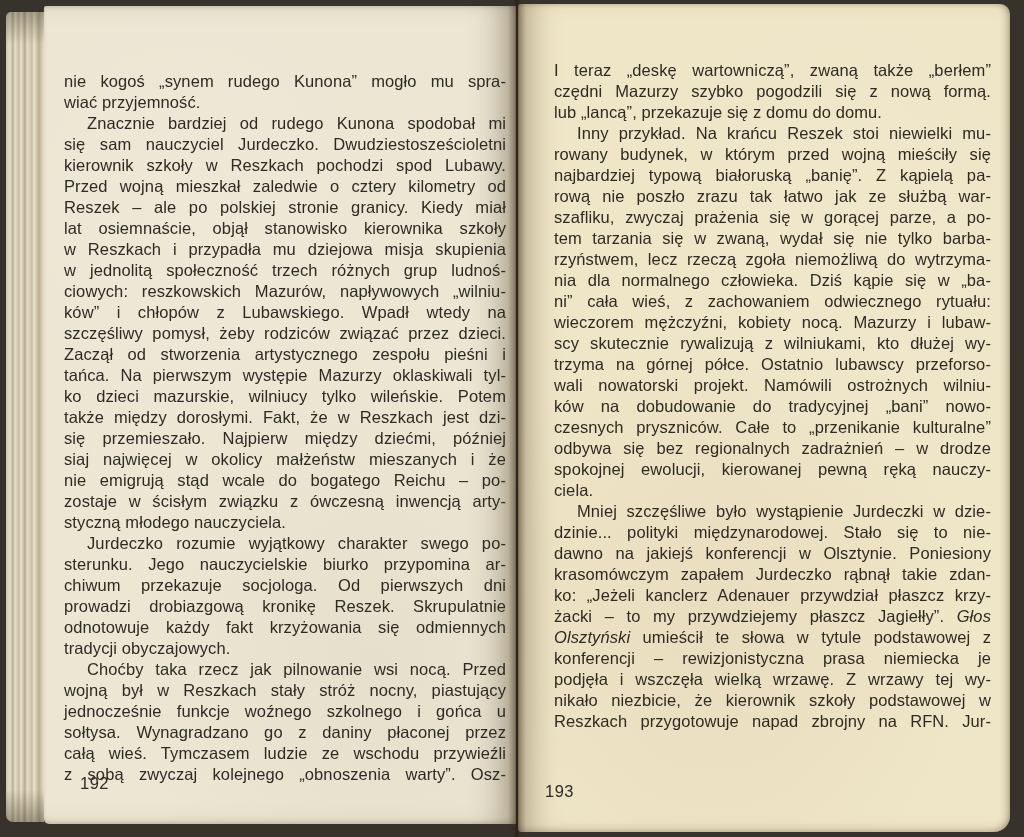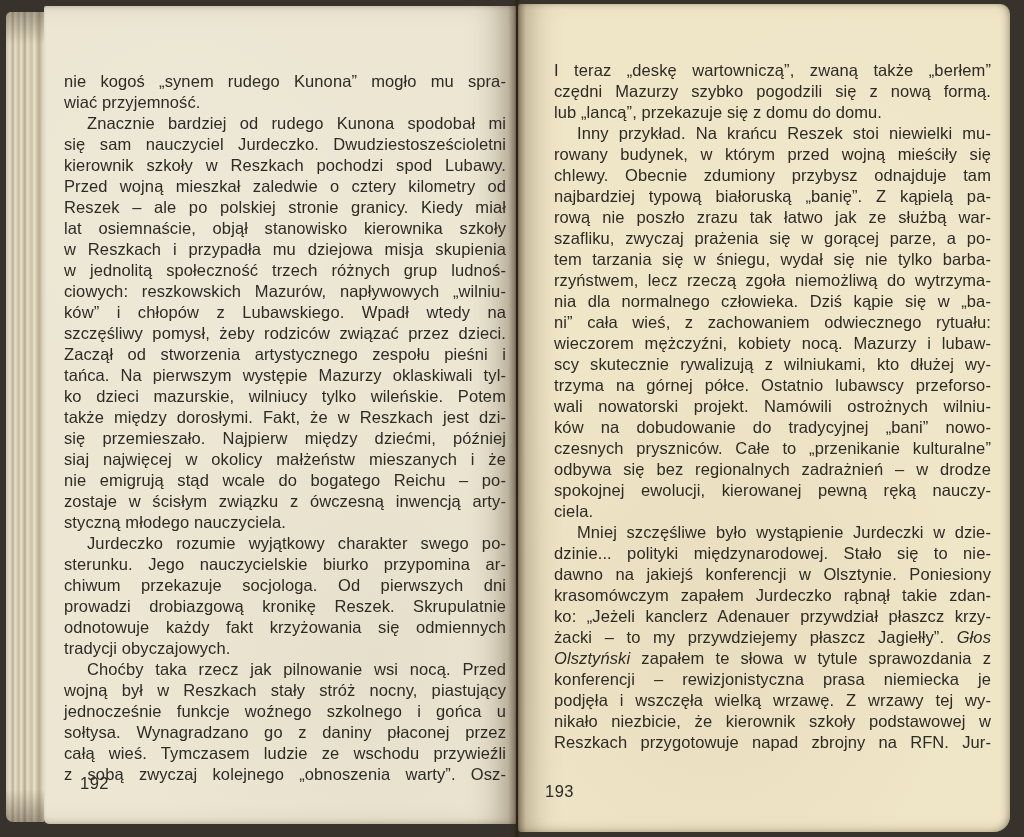--- a/index.html
+++ b/index.html
@@ -124,44 +124,43 @@
       <div class="line">sołtysa. Wynagradzano go z daniny płaconej przez</div>
       <div class="line">całą wieś. Tymczasem ludzie ze wschodu przywieźli</div>
       <div class="line">z sobą zwyczaj kolejnego „obnoszenia warty”. Osz-</div>
     </div>
   <div class="text-block text-right" id="right-lines">
       <div class="line">I teraz „deskę wartowniczą”, zwaną także „berłem”</div>
       <div class="line">czędni Mazurzy szybko pogodzili się z nową formą.</div>
       <div class="line nojust">lub „lancą”, przekazuje się z domu do domu.</div>
       <div class="line indent">Inny przykład. Na krańcu Reszek stoi niewielki mu-</div>
       <div class="line">rowany budynek, w którym przed wojną mieściły się</div>
-      <div class="line">chlewy. Obecnie zdumiony przybysz odnajduje tam</div>
       <div class="line">najbardziej typową białoruską „banię”. Z kąpielą pa-</div>
       <div class="line">rową nie poszło zrazu tak łatwo jak ze służbą war-</div>
       <div class="line">szafliku, zwyczaj prażenia się w gorącej parze, a po-</div>
-      <div class="line">tem tarzania się w śniegu, wydał się nie tylko barba-</div>
+      <div class="line">tem tarzania się w zwaną, wydał się nie tylko barba-</div>
       <div class="line">rzyństwem, lecz rzeczą zgoła niemożliwą do wytrzyma-</div>
       <div class="line">nia dla normalnego człowieka. Dziś kąpie się w „ba-</div>
       <div class="line">ni” cała wieś, z zachowaniem odwiecznego rytuału:</div>
       <div class="line">wieczorem mężczyźni, kobiety nocą. Mazurzy i lubaw-</div>
       <div class="line">scy skutecznie rywalizują z wilniukami, kto dłużej wy-</div>
       <div class="line">trzyma na górnej półce. Ostatnio lubawscy przeforso-</div>
       <div class="line">wali nowatorski projekt. Namówili ostrożnych wilniu-</div>
       <div class="line">ków na dobudowanie do tradycyjnej „bani” nowo-</div>
       <div class="line">czesnych pryszniców. Całe to „przenikanie kulturalne”</div>
       <div class="line">odbywa się bez regionalnych zadrażnień – w drodze</div>
       <div class="line">spokojnej ewolucji, kierowanej pewną ręką nauczy-</div>
       <div class="line nojust">ciela.</div>
       <div class="line indent">Mniej szczęśliwe było wystąpienie Jurdeczki w dzie-</div>
       <div class="line">dzinie... polityki międzynarodowej. Stało się to nie-</div>
       <div class="line">dawno na jakiejś konferencji w Olsztynie. Poniesiony</div>
       <div class="line">krasomówczym zapałem Jurdeczko rąbnął takie zdan-</div>
       <div class="line">ko: „Jeżeli kanclerz Adenauer przywdział płaszcz krzy-</div>
       <div class="line"><span>żacki – to my przywdziejemy płaszcz Jagiełły”. </span><span class="italic">Głos</span></div>
-      <div class="line"><span class="italic">Olsztyński</span><span> zapałem te słowa w tytule sprawozdania z</span></div>
+      <div class="line"><span class="italic">Olsztyński</span><span> umieścił te słowa w tytule podstawowej z</span></div>
       <div class="line">konferencji – rewizjonistyczna prasa niemiecka je</div>
       <div class="line">podjęła i wszczęła wielką wrzawę. Z wrzawy tej wy-</div>
       <div class="line">nikało niezbicie, że kierownik szkoły podstawowej w</div>
       <div class="line">Reszkach przygotowuje napad zbrojny na RFN. Jur-</div>
     </div>
 
   <div class="page-number pn-left">192</div>
   <div class="page-number pn-right">193</div>
 </div>
 

